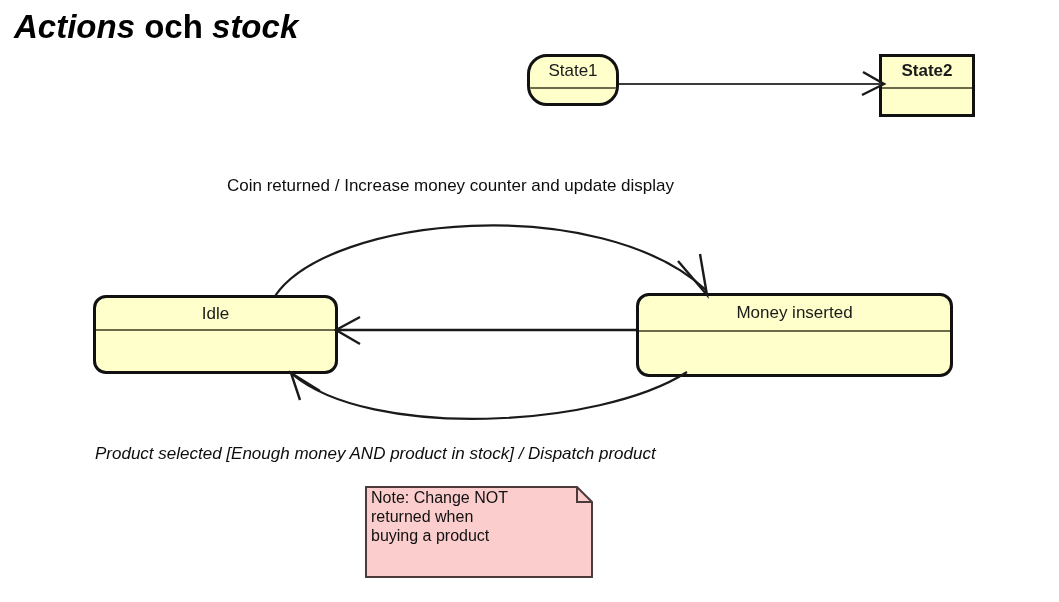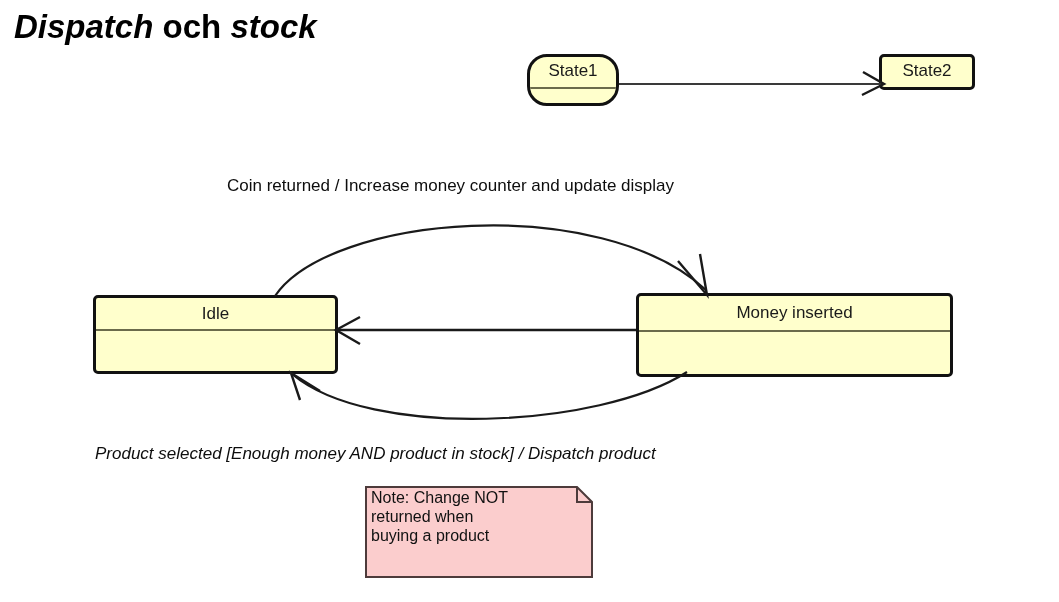--- a/index.html
+++ b/index.html
@@ -35,21 +35,21 @@
   }
   #title .ital { font-style: italic; }
   #title .upright { font-style: normal; }
 
   
   .state {
     position: absolute;
     box-sizing: border-box;
     background: #ffffcc;
     border: 3px solid #111111;
-    border-radius: 5px;
+    border-radius: 13px;
     overflow: hidden;
   }
   .state .name {
     position: absolute;
     left: 0;
     right: 0;
     text-align: center;
     font-family: "Liberation Sans", sans-serif;
     color: #1a1a1a;
     white-space: nowrap;
@@ -57,21 +57,21 @@
   .state .divider {
     position: absolute;
     left: 0;
     right: 0;
     height: 2px;
     background: #6b6b4b;
   }
 
   
   #state1 { left: 527px; top: 54px; width: 92px; height: 52px; border-width: 3px; border-radius: 20px; }
-  #state2 { left: 879px; top: 54px; width: 96px; height: 36px; border-width: 3px; border-radius: 5px; }
+  #state2 { left: 879px; top: 54px; width: 96px; height: 63px; border-width: 3px; border-radius: 0; font-weight: bold; }
   #state1 .name, #state2 .name { top: 4px; font-size: 17px; }
   #state1 .divider, #state2 .divider { top: 30px; }
 
   
   #idle { left: 93px; top: 295px; width: 245px; height: 79px; }
   #money { left: 636px; top: 293px; width: 317px; height: 84px; }
   #idle .name { top: 6px; font-size: 17px; }
   #money .name { top: 7px; font-size: 17px; }
   #idle .divider { top: 31px; }
   #money .divider { top: 34px; }
@@ -123,21 +123,21 @@
     height: 602px;
     pointer-events: none;
   }
 </style>
 </head>
 <body>
 
 <div id="slide">
 
   <div id="title">
-    <span class="ital">Dispatch</span><span class="upright"> och </span><span class="ital">stock</span>
+    <span class="ital">Actions</span><span class="upright"> och </span><span class="ital">stock</span>
   </div>
 
   <div class="state" id="state1">
     <div class="name">State1</div>
     <div class="divider"></div>
   </div>
 
   <div class="state" id="state2">
     <div class="name">State2</div>
     <div class="divider"></div>

